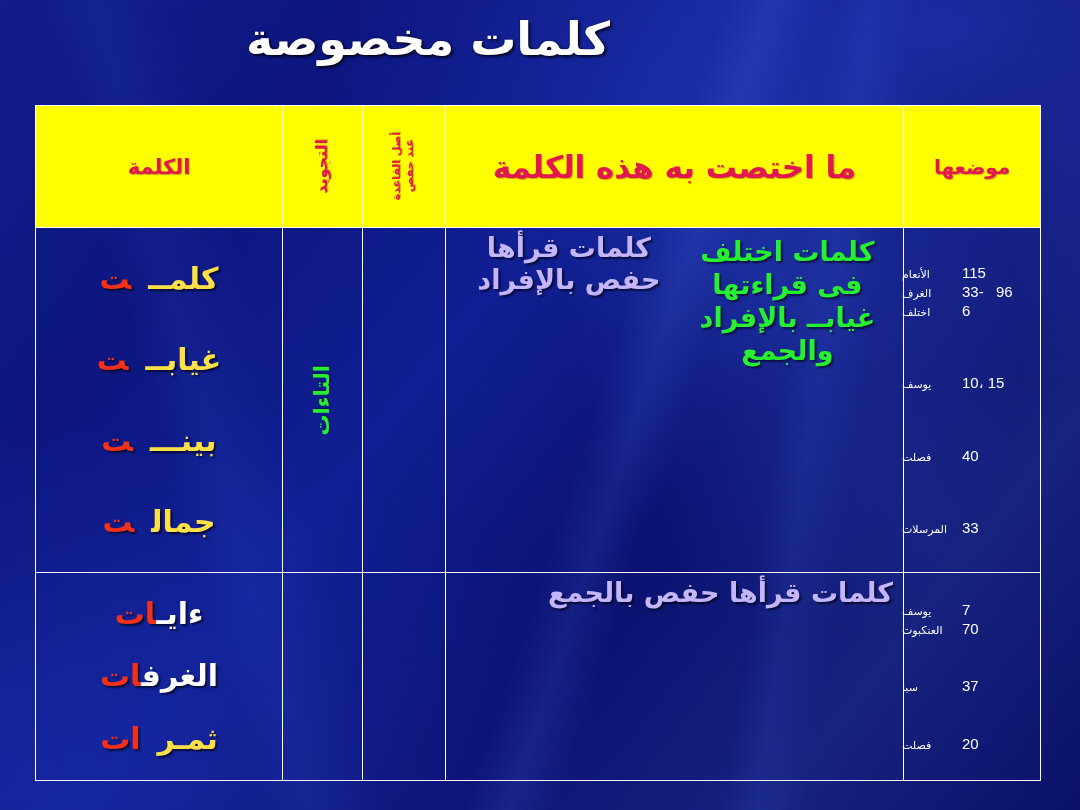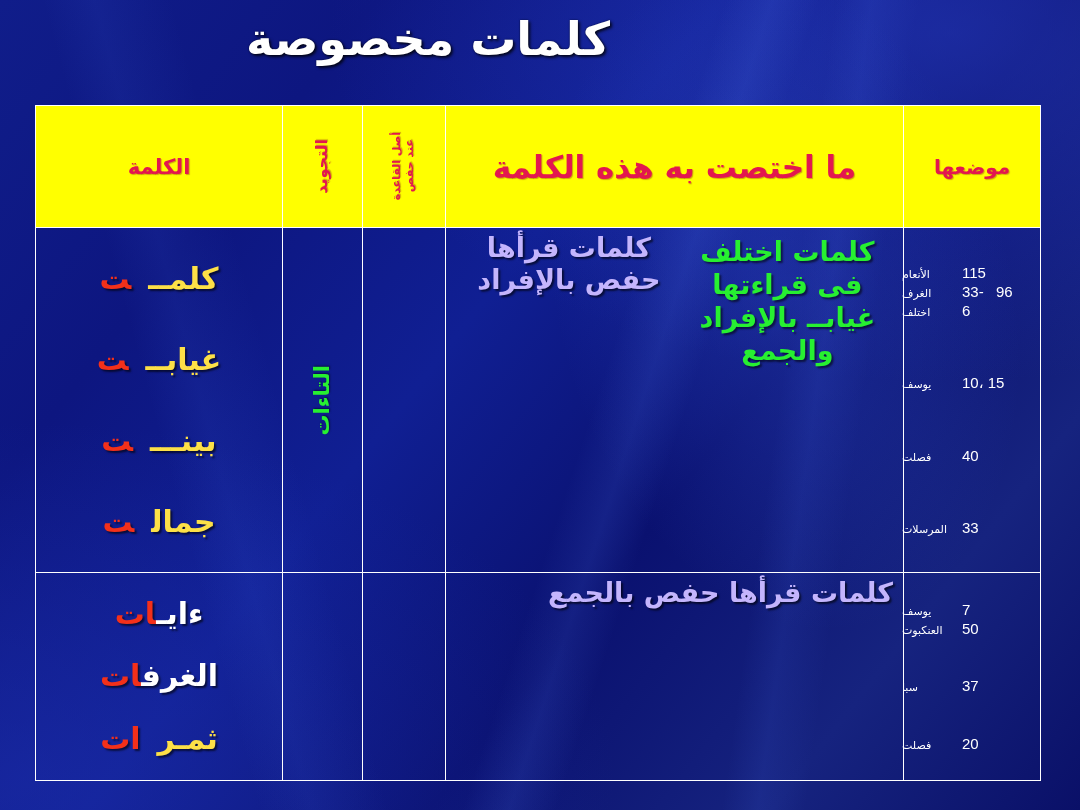--- a/index.html
+++ b/index.html
@@ -333,21 +333,21 @@
       <td class="body-cell">
         <div class="place-list" id="places-1">
             <div class="place-block">
               <div class="place-line">
                 <span class="ayah extra"></span>
                 <span class="ayah">7</span>
                 <span class="surah">يوسف</span>
               </div>
               <div class="place-line">
                 <span class="ayah extra"></span>
-                <span class="ayah">50</span>
+                <span class="ayah">70</span>
                 <span class="surah">العنكبوت</span>
               </div>
             </div>
             <div class="place-block">
               <div class="place-line">
                 <span class="ayah extra"></span>
                 <span class="ayah">37</span>
                 <span class="surah">سبا</span>
               </div>
             </div>

